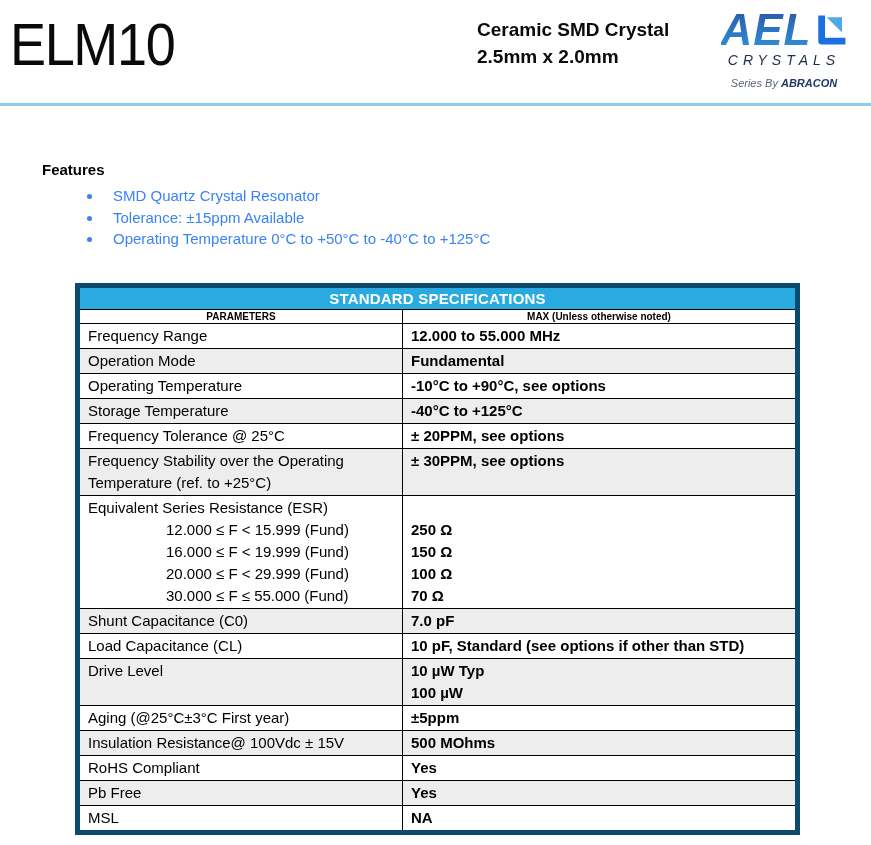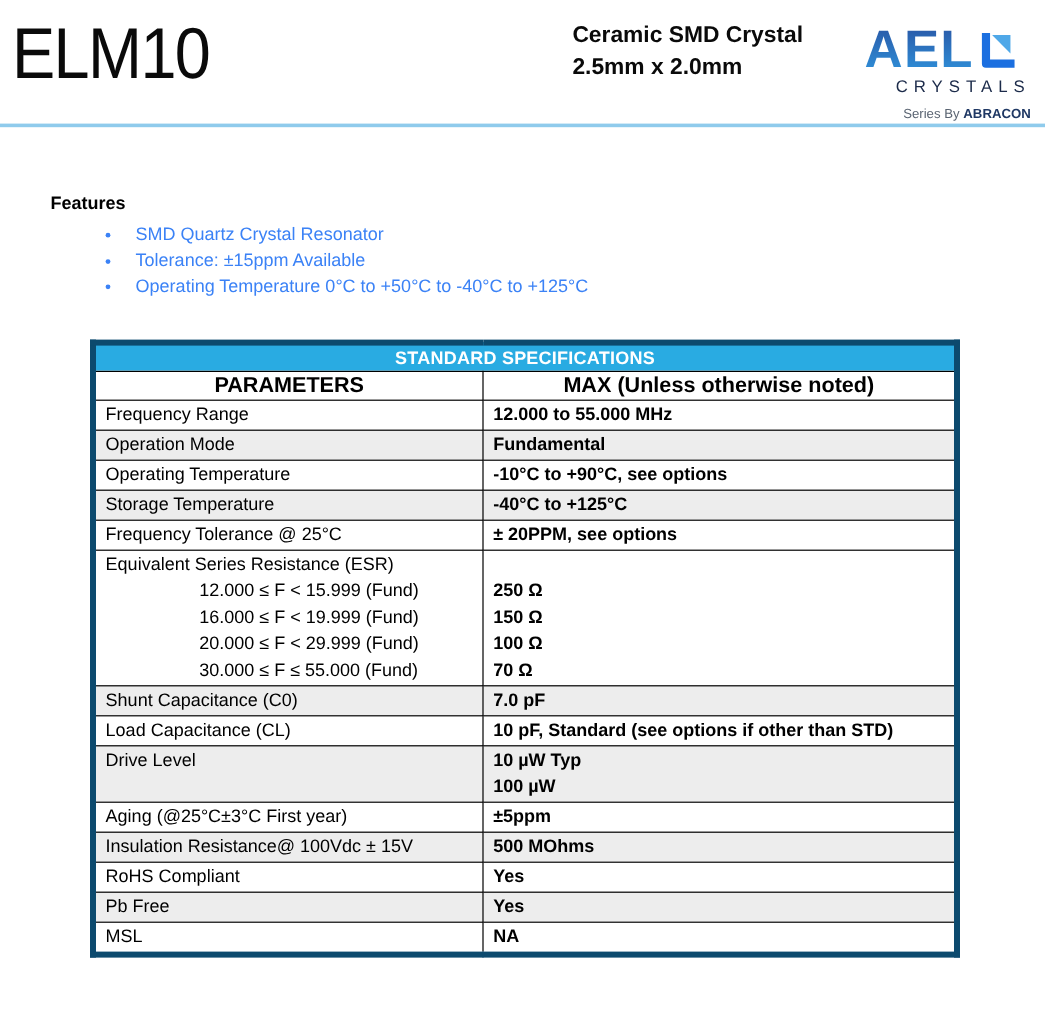--- a/index.html
+++ b/index.html
@@ -18,22 +18,22 @@
     position: absolute; left: 10px; top: 12px;
     font-size: 60px; font-weight: 400; letter-spacing: -1.5px;
     transform: scaleX(0.9); transform-origin: left top;
     line-height: 1.1; color: #0a0a0a;
   }
   .product-title {
     position: absolute; left: 477px; top: 16px;
     font-size: 19px; font-weight: 700; line-height: 27px; color: #0a0a0a;
   }
   .logo-block {
-    position: absolute; right: 12px; top: 24px;
-    width: 150px; text-align: right;
+    position: absolute; right: 12px; top: 12px;
+    width: 150px; text-align: center; font-style: italic;
   }
   .logo-row {
     display: flex; align-items: flex-end; justify-content: center; gap: 2px;
   }
   .logo-ael {
     font-size: 44px; font-weight: 700; letter-spacing: 1px; line-height: 0.82;
     background: linear-gradient(180deg, #2a5caa 0%, #2f8fd8 100%);
     -webkit-background-clip: text; background-clip: text;
     -webkit-text-fill-color: transparent; color: #2a6cbb;
   }
@@ -62,21 +62,21 @@
   table.spec {
     border-collapse: collapse; width: 720px;
     border: 5px solid #0c4a6e; table-layout: fixed;
   }
   table.spec th, table.spec td { border: 1px solid #000; }
   .spec-title-cell {
     color: #fff; font-size: 15px; font-weight: 700;
     text-align: center; padding: 2px 0; letter-spacing: 0.2px;
   }
   .spec-col-header {
-    font-size: 18px; font-weight: 700; text-align: center;
+    font-size: 10px; font-weight: 700; text-align: center;
     padding: 1px 0; background: #fff;
   }
   td.param, td.value {
     font-size: 15px; line-height: 22px; vertical-align: top;
     padding: 1px 8px; background: #fff;
   }
   td.value { font-weight: 700; }
   tr.shade td { background: #EDEDED; }
   .cell-line { min-height: 22px; white-space: nowrap; }
   .cell-line.wrapok { white-space: normal; }
@@ -166,20 +166,29 @@
           </td>
         </tr>
         <tr>
           <td class="param">
             <div class="cell-line">Frequency Tolerance @ 25°C</div>
           </td>
           <td class="value">
             <div class="cell-line">± 20PPM, see options</div>
           </td>
         </tr>
+        <tr class="shade">
+          <td class="param">
+            <div class="cell-line">Frequency Stability over the Operating</div>
+            <div class="cell-line">Temperature (ref. to +25°C)</div>
+          </td>
+          <td class="value">
+            <div class="cell-line">± 30PPM, see options</div>
+          </td>
+        </tr>
         <tr>
           <td class="param">
             <div class="cell-line">Equivalent Series Resistance (ESR)</div>
             <div class="cell-line ind">12.000 ≤ F &lt; 15.999 (Fund)</div>
             <div class="cell-line ind">16.000 ≤ F &lt; 19.999 (Fund)</div>
             <div class="cell-line ind">20.000 ≤ F &lt; 29.999 (Fund)</div>
             <div class="cell-line ind">30.000 ≤ F ≤ 55.000 (Fund)</div>
           </td>
           <td class="value">
             <div class="cell-line">&nbsp;</div>

